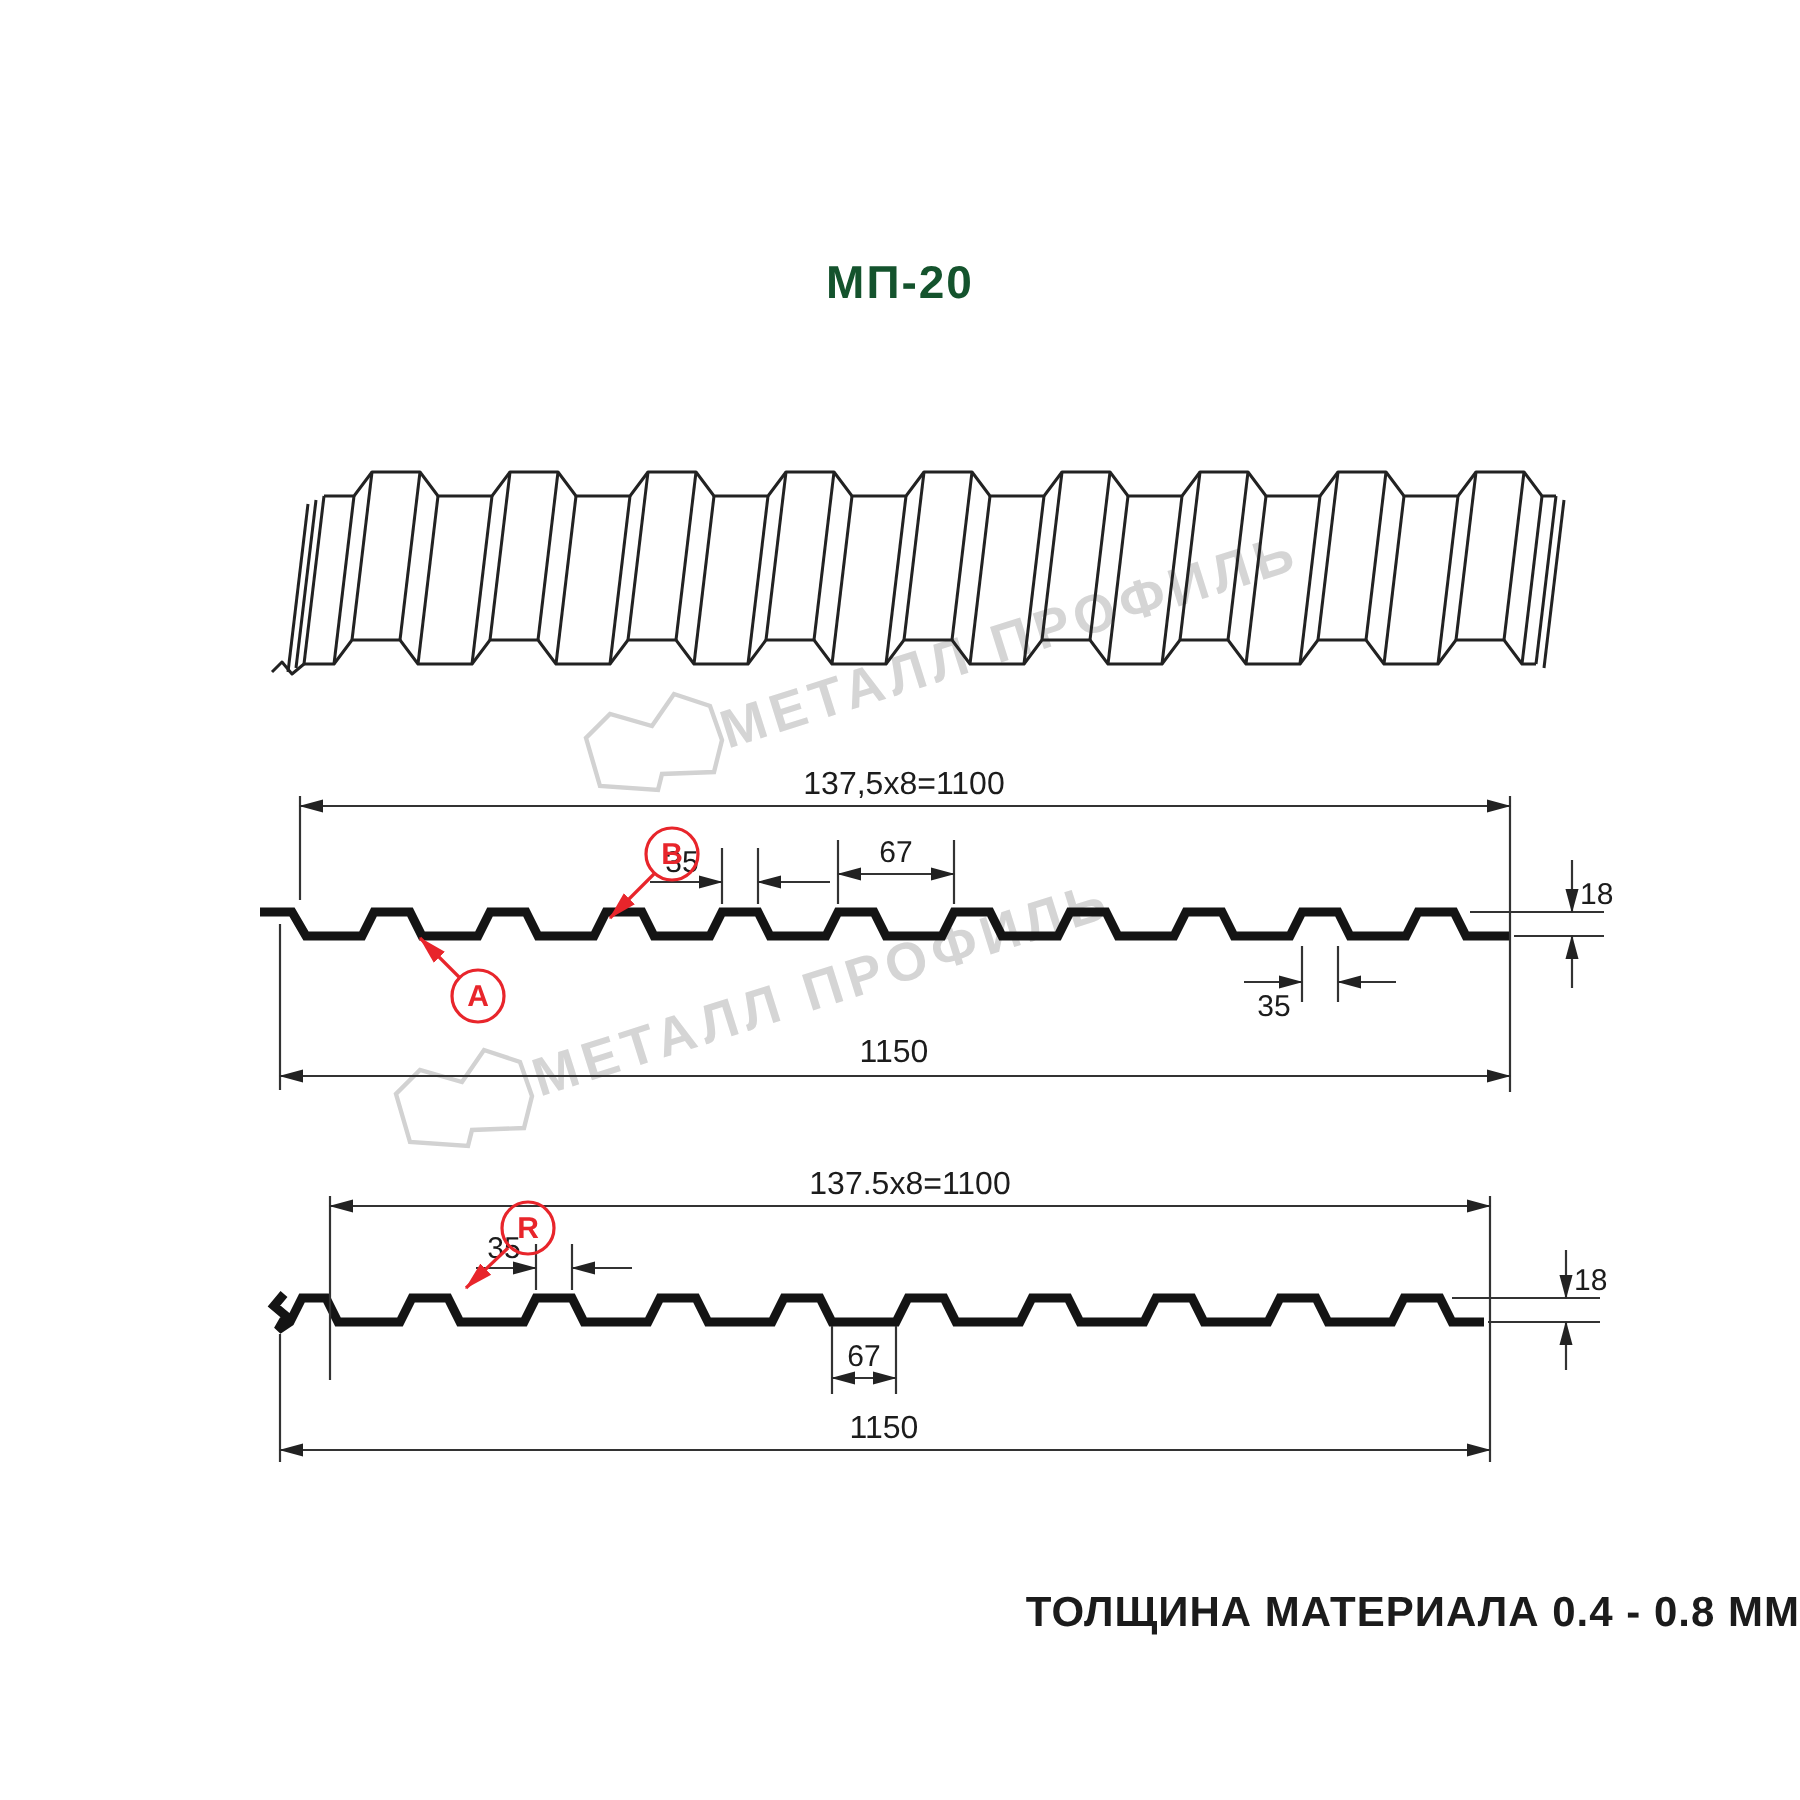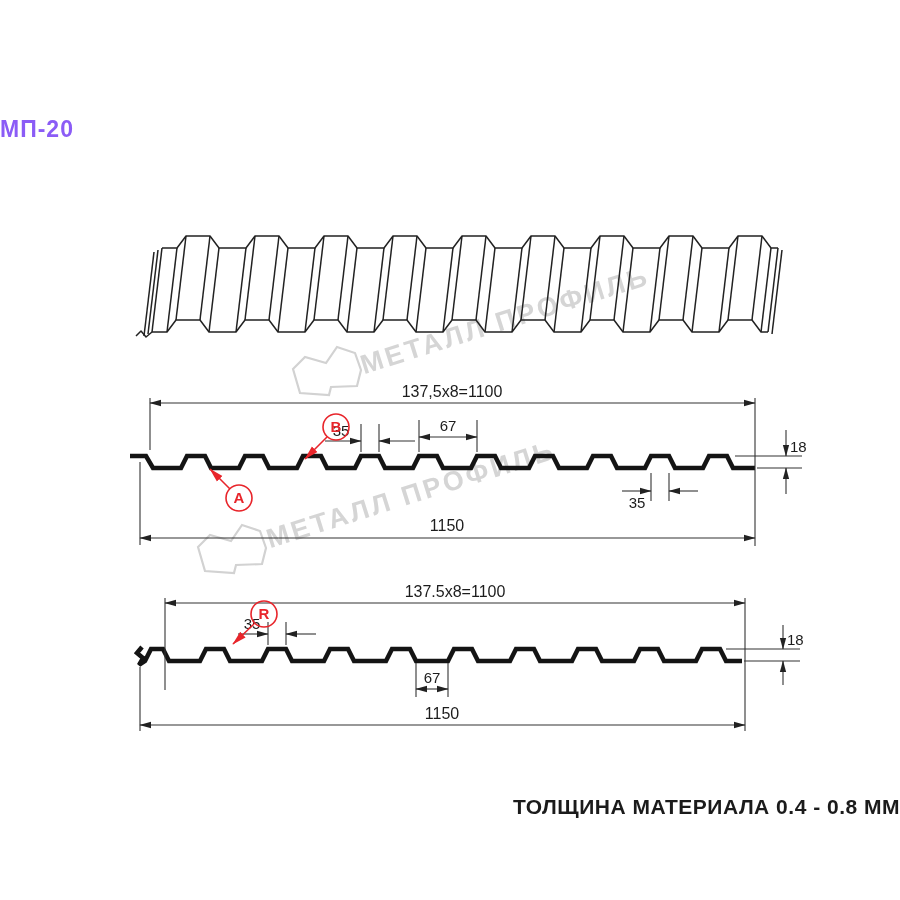--- a/index.html
+++ b/index.html
@@ -1,21 +1,21 @@
 <!DOCTYPE html>
 <html><head>
 <meta charset="utf-8">
 <style>
   html,body{margin:0;padding:0;background:#fff;}
   #page{position:relative;width:900px;height:900px;background:#fff;overflow:hidden;
         font-family:"Liberation Sans",sans-serif;}
   .title{position:absolute;top:68px;left:0;right:0;text-align:center;
          font-size:45px;font-weight:800;letter-spacing:1px;color:#0d0d0d;}
-  .subtitle{position:absolute;top:116px;left:0;right:0;
-         font-size:23px;font-weight:700;letter-spacing:1px;color:#8b5cf6;}
+  .subtitle{position:absolute;top:128px;left:0;right:0;text-align:center;
+         font-size:23px;font-weight:700;letter-spacing:1px;color:#14532d;}
   .footer{position:absolute;top:795px;left:0;right:0;text-align:right;
          font-size:21px;font-weight:600;letter-spacing:.5px;color:#1b1b1b;}
   .wm-text{position:absolute;white-space:nowrap;color:#d5d5d5;font-weight:700;
          font-size:27px;letter-spacing:3px;transform-origin:0 100%;
          transform:rotate(-17.5deg);z-index:0;}
   .wm-logo{position:absolute;z-index:0;}
   #draw{position:absolute;left:0;top:0;z-index:1;}
   svg text{font-family:"Liberation Sans",sans-serif;fill:#1c1c1c;}
   .dim{font-size:15px;}
   .dimL{font-size:16px;}

